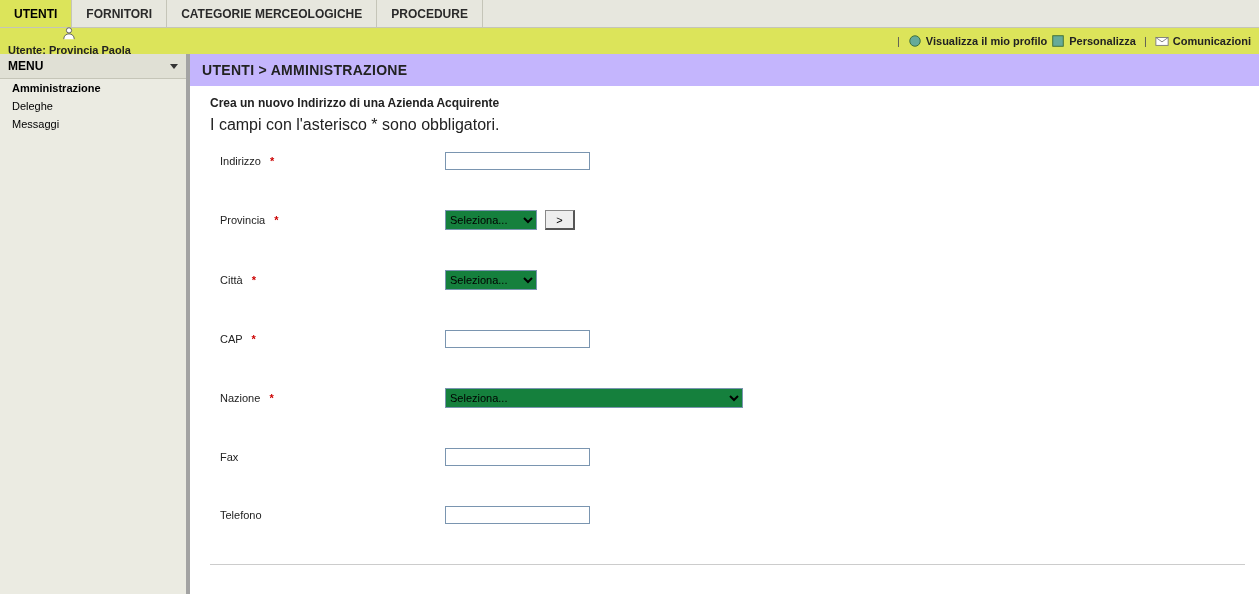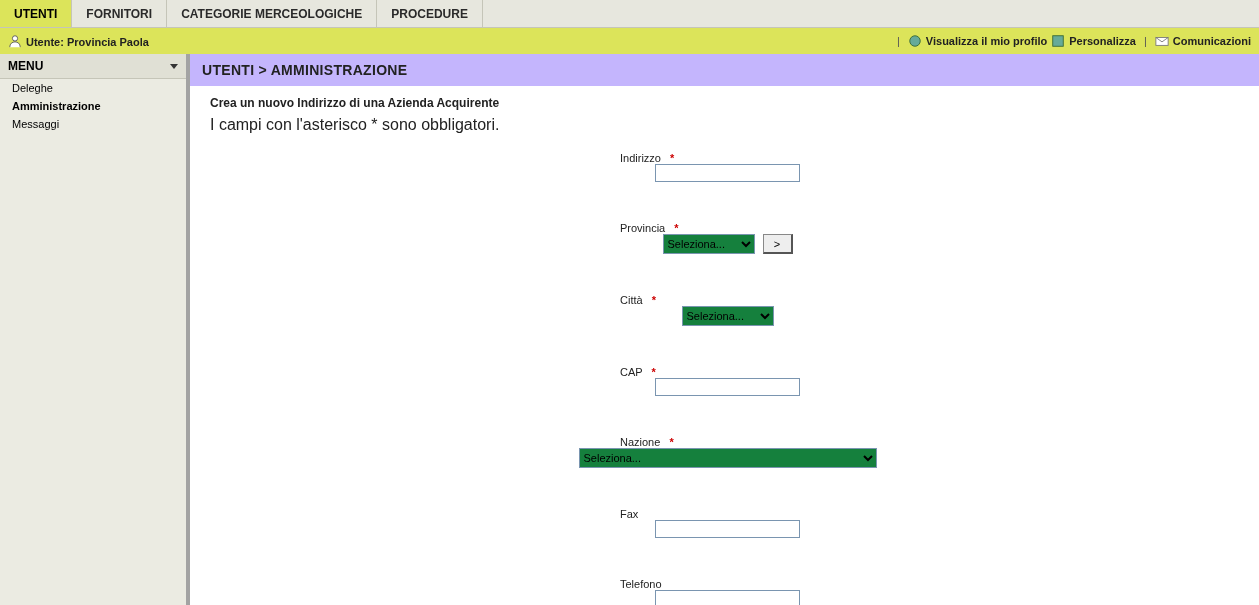--- a/index.html
+++ b/index.html
@@ -33,21 +33,21 @@
   .userbar {
     background: #dce45a;
     height: 26px;
     display: flex;
     align-items: center;
     padding: 0 8px;
     font-size: 11px;
     font-weight: bold;
     color: #222;
   }
-  .userbar-left { display: flex; align-items: flex-end; gap: 4px; }
+  .userbar-left { display: flex; align-items: center; gap: 4px; flex-direction: column; }
   .userbar-right { margin-left: auto; display: flex; align-items: center; gap: 4px; }
   .userbar-right .divider { color: #555; padding: 0 4px; font-weight: normal;}
   .userbar-right a { font-weight: bold; color: #222; text-decoration: none; font-size: 11px; }
   .icon { width: 14px; height: 14px; display: inline-block; }
   .main-row { display: flex; }
   .sidebar {
     width: 190px;
     background: #ebebe2;
     min-height: 540px;
     border-right: 4px solid #a3a3a3;
@@ -78,21 +78,20 @@
     letter-spacing: 0.3px;
     color: #222;
   }
   .content-body { padding: 10px 14px; margin-left: 6px; }
   .form-title { font-size: 12px; font-weight: bold; margin-bottom: 6px; color: #222;}
   .form-hint { font-size: 16px; color: #222; margin-bottom: 18px; }
   .form-row {
     display: flex;
     align-items: center;
     margin-bottom: 40px;
-    flex-direction: column;
   }
   .form-label {
     width: 235px;
     font-size: 11px;
     color: #222;
     padding-left: 10px;
   }
   .req { color: #cc0000; font-weight: bold; padding-left: 6px;}
   .form-control {
     display: flex;
@@ -179,22 +178,22 @@
   </div>
 </div>
 
 <div class="main-row">
 
   <div class="sidebar">
     <div class="menu-header">
       <span>MENU</span>
       <span class="chev-down"></span>
     </div>
+    <div class="menu-item active">Amministrazione</div>
     <div class="menu-item">Deleghe</div>
-    <div class="menu-item active">Amministrazione</div>
     <div class="menu-item">Messaggi</div>
   </div>
 
   <div class="content">
     <div class="breadcrumb">UTENTI  &gt;  AMMINISTRAZIONE</div>
     <div class="content-body">
       <div class="form-title">Crea un nuovo Indirizzo di una Azienda Acquirente</div>
       <div class="form-hint">I campi con l'asterisco * sono obbligatori.</div>
 
       <div class="form-row">

